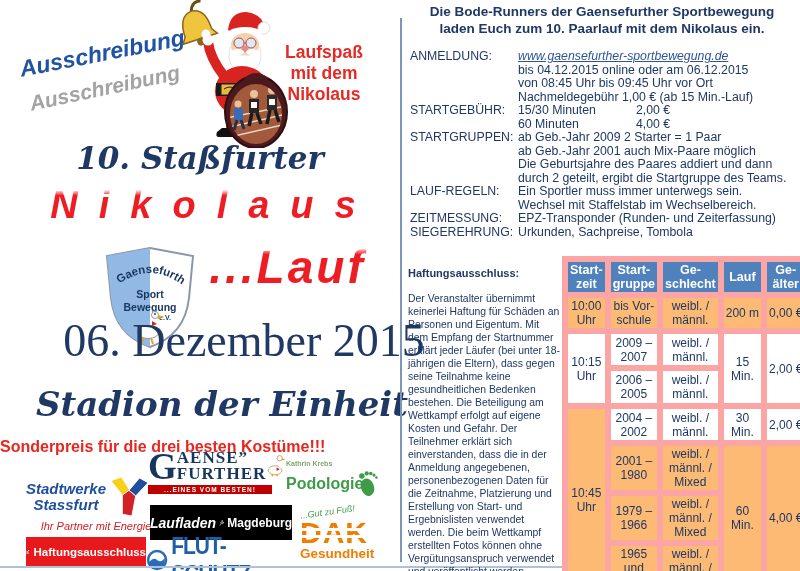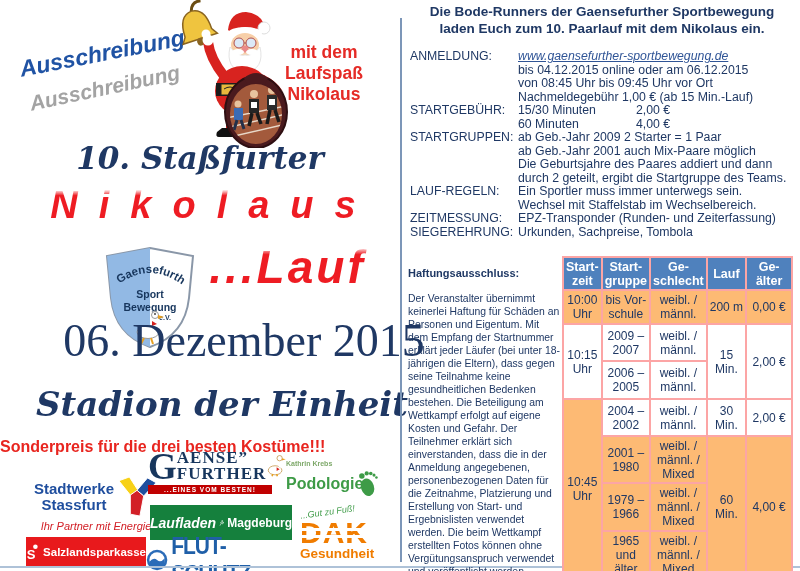--- a/index.html
+++ b/index.html
@@ -45,21 +45,21 @@
   .sp-gaense{left:148px;top:450px;width:138px;}
   .g-row{display:flex;align-items:flex-start;}
   .g-init{font-family:"Liberation Serif",serif;font-weight:bold;font-size:37px;line-height:34px;color:#17365D;}
   .g-words{font-family:"Liberation Serif",serif;font-weight:bold;color:#17365D;font-size:17px;line-height:16px;letter-spacing:1px;}
   .g-banner{margin-top:1px;background:#C00000;color:#fff;font-size:6.5px;letter-spacing:1px;
             text-align:center;padding:1px 0;width:124px;font-weight:bold;}
   .sp-podo{left:286px;top:460px;width:94px;}
   .sp-podo .owner{color:#7FA96B;font-size:7px;font-weight:bold;}
   .sp-podo .nm{color:#3E9B47;font-weight:bold;font-size:16px;line-height:16px;}
   .sp-podo .tg{color:#3E9B47;font-style:italic;font-size:9px;transform:rotate(-8deg);display:inline-block;margin-left:14px;}
-  .sp-laufladen{left:150px;top:505px;width:142px;height:35px;background:#15803d;color:#fff;
+  .sp-laufladen{left:150px;top:505px;width:142px;height:35px;background:#000000;color:#fff;
                 display:flex;align-items:center;justify-content:center;gap:3px;}
   .sp-laufladen .n1{font-weight:bold;font-style:italic;font-size:14px;}
   .sp-laufladen .n2{font-weight:bold;font-size:12px;}
   .sp-sparkasse{left:26px;top:537px;width:120px;height:29px;background:#E8191C;color:#fff;
                 display:flex;align-items:center;justify-content:center;gap:4px;}
   .sp-sparkasse .nm{font-size:11.5px;font-weight:bold;}
   .sp-flut{left:146px;top:536px;width:158px;display:flex;align-items:center;gap:3px;}
   .sp-flut .nm{color:#1F5FA8;font-weight:bold;font-size:21px;letter-spacing:-1px;transform:scaleY(1.15);}
   .sp-flut .tld{color:#555;font-weight:bold;font-size:11px;align-self:flex-end;margin-bottom:2px;}
   .sp-dak{left:300px;top:519px;width:90px;text-align:left;}
@@ -77,21 +77,21 @@
   .info-value{flex:1;}
   .doc-link{color:#2F5496;font-style:italic;text-decoration:underline;}
   .fee-item{display:inline-block;width:118px;}
   .disclaimer{position:absolute;top:266px;left:6px;width:154px;color:#1F3864;}
   .disclaimer .ttl{font-weight:bold;font-size:11px;line-height:14px;}
   .disclaimer .bd{font-size:10.4px;line-height:13px;margin-top:12px;}
 
   
   .sched{position:absolute;left:160px;top:256px;border-collapse:collapse;
          font-size:12px;color:#1F3864;table-layout:fixed;}
-  .sched th,.sched td{border:2px solid #fca5a5;text-align:center;vertical-align:middle;
+  .sched th,.sched td{border:6px solid #fca5a5;text-align:center;vertical-align:middle;
                       padding:1px 2px;overflow:hidden;}
   .sched{border:2px solid #17375E;}
   .sched th{background:#4F81BD;color:#fff;font-weight:bold;font-size:12.5px;line-height:14px;}
   .c-zeit{width:38px;} .c-gruppe{width:48px;} .c-gesch{width:54px;} .c-lauf{width:36px;} .c-geb{width:46px;}
   .shade{background:#fdba74;}
   .white{background:#FFFFFF;}
   .nw{white-space:nowrap;}
 </style>
 </head>
 <body>
@@ -163,22 +163,22 @@
             <rect x="43" y="27" width="10" height="15" fill="#2b2b2b"></rect>
             <rect x="45" y="31" width="6" height="6" fill="#fff"></rect>
             <line x1="46" y1="42" x2="43" y2="56" stroke="#1a1a1a" stroke-width="3.5"></line>
             <line x1="51" y1="42" x2="55" y2="54" stroke="#1a1a1a" stroke-width="3.5"></line>
           </g>
         </g>
       </svg>
     </div>
 
     <div class="abs laufspass">
+      <div>Laufspaß</div>
       <div>mit dem</div>
-      <div>Laufspaß</div>
       <div>Nikolaus</div>
     </div>
 
     <div class="abs title-prefix">10. Staßfurter</div>
     <div class="abs title-main snow-cap">Nikolaus</div>
 
     <div class="abs" style="left:103px;top:246px;width:94px;height:104px;">
       <svg width="94" height="104" viewBox="0 0 94 104">
         <path d="M47 2 L90 10 L86 52 Q82 89 47 101 Q12 89 8 52 L4 10 Z" fill="#FFFFFF" stroke="#8a97a8" stroke-width="2"></path>
         <path d="M47 2 L4 10 L8 52 Q12 89 47 101 Z" fill="#92B9E4" stroke="none"></path>
@@ -202,21 +202,21 @@
       </svg>
     </div>
 
     <div class="abs title-suffix snow-cap">...Lauf</div>
 
     <div class="abs event-date">06. Dezember 2015</div>
     <div class="abs event-venue">Stadion der Einheit</div>
     <div class="abs prize-note">Sonderpreis für die drei besten Kostüme!!!</div>
 
     <div class="abs sp-stadtwerke">
-      <div style="display:flex;align-items:center;justify-content:center;gap:2px;">
+      <div style="display:flex;align-items:center;justify-content:flex-start;gap:2px;font-style:italic;">
         <div class="nm">
           <div>Stadtwerke</div>
           <div>Stassfurt</div>
         </div>
         <svg width="42" height="42" viewBox="0 0 44 44">
           <polygon points="3,5 14,1 23,15 15,20" fill="#F7D117" stroke="#fff"></polygon>
           <polygon points="42,7 33,2 22,15 29,21" fill="#1F4E9E" stroke="#fff"></polygon>
           <polygon points="22,15 29,21 25,42 15,40 15,20" fill="#D22027" stroke="#fff"></polygon>
         </svg>
       </div>
@@ -266,21 +266,21 @@
         <path d="M4 18 L8 11 L13 13 L16 7 M5 9 L10 6.5 L14 8" stroke="#fff" stroke-width="2" fill="none" stroke-linecap="round"></path>
       </svg>
       <span class="n2">Magdeburg</span>
     </div>
 
     <div class="abs sp-sparkasse">
       <svg width="16" height="20" viewBox="0 0 16 20">
         <circle cx="11.5" cy="3.5" r="2.8" fill="#fff"></circle>
         <text x="1" y="18" font-size="16" font-weight="bold" fill="#fff" font-family="Liberation Sans,sans-serif">S</text>
       </svg>
-      <span class="nm">Salzlandsparkasse</span>
+      <span class="nm">Haftungsausschluss</span>
     </div>
 
     <div class="abs sp-flut">
       <svg width="26" height="26" viewBox="0 0 26 26">
         <circle cx="13" cy="13" r="12" fill="#2B6CB8"></circle>
         <circle cx="13" cy="13" r="9" fill="#fff"></circle>
         <path d="M4 15 Q9 9 13 13 Q17 17 22 11 L22 20 Q13 24 4 20 Z" fill="#2B6CB8"></path>
       </svg>
       <span class="nm">FLUT-SCHUTZ</span>
       <span class="tld">.de</span>

